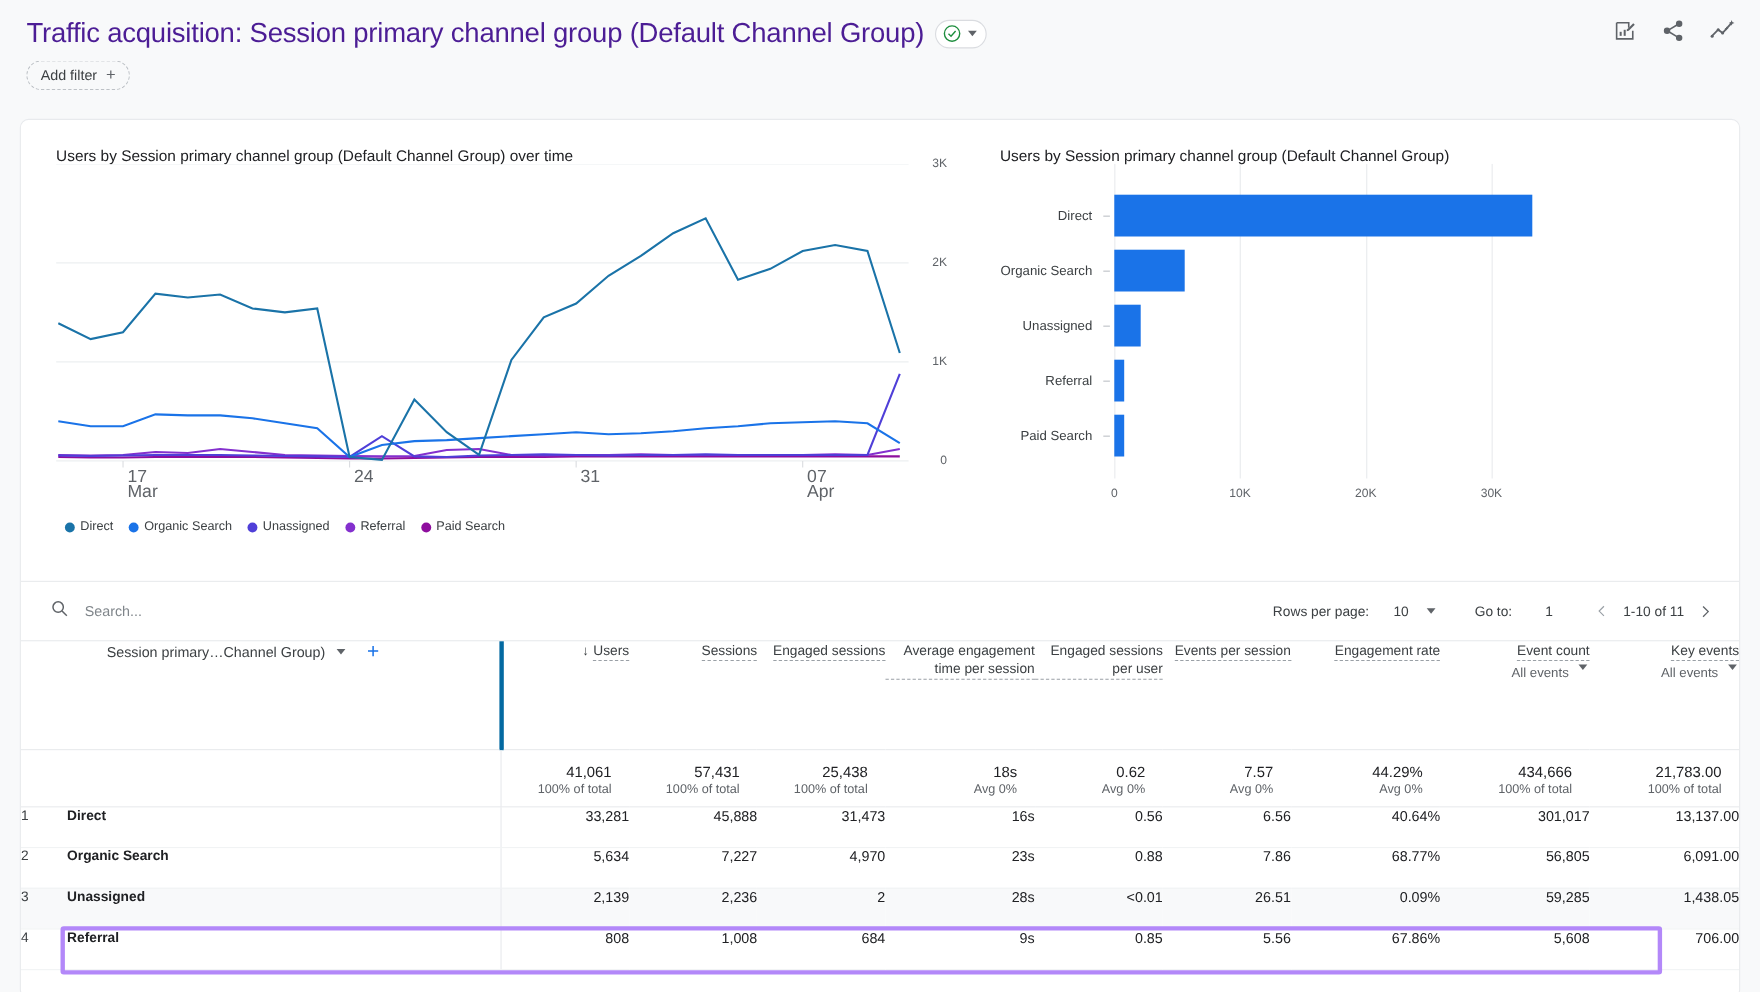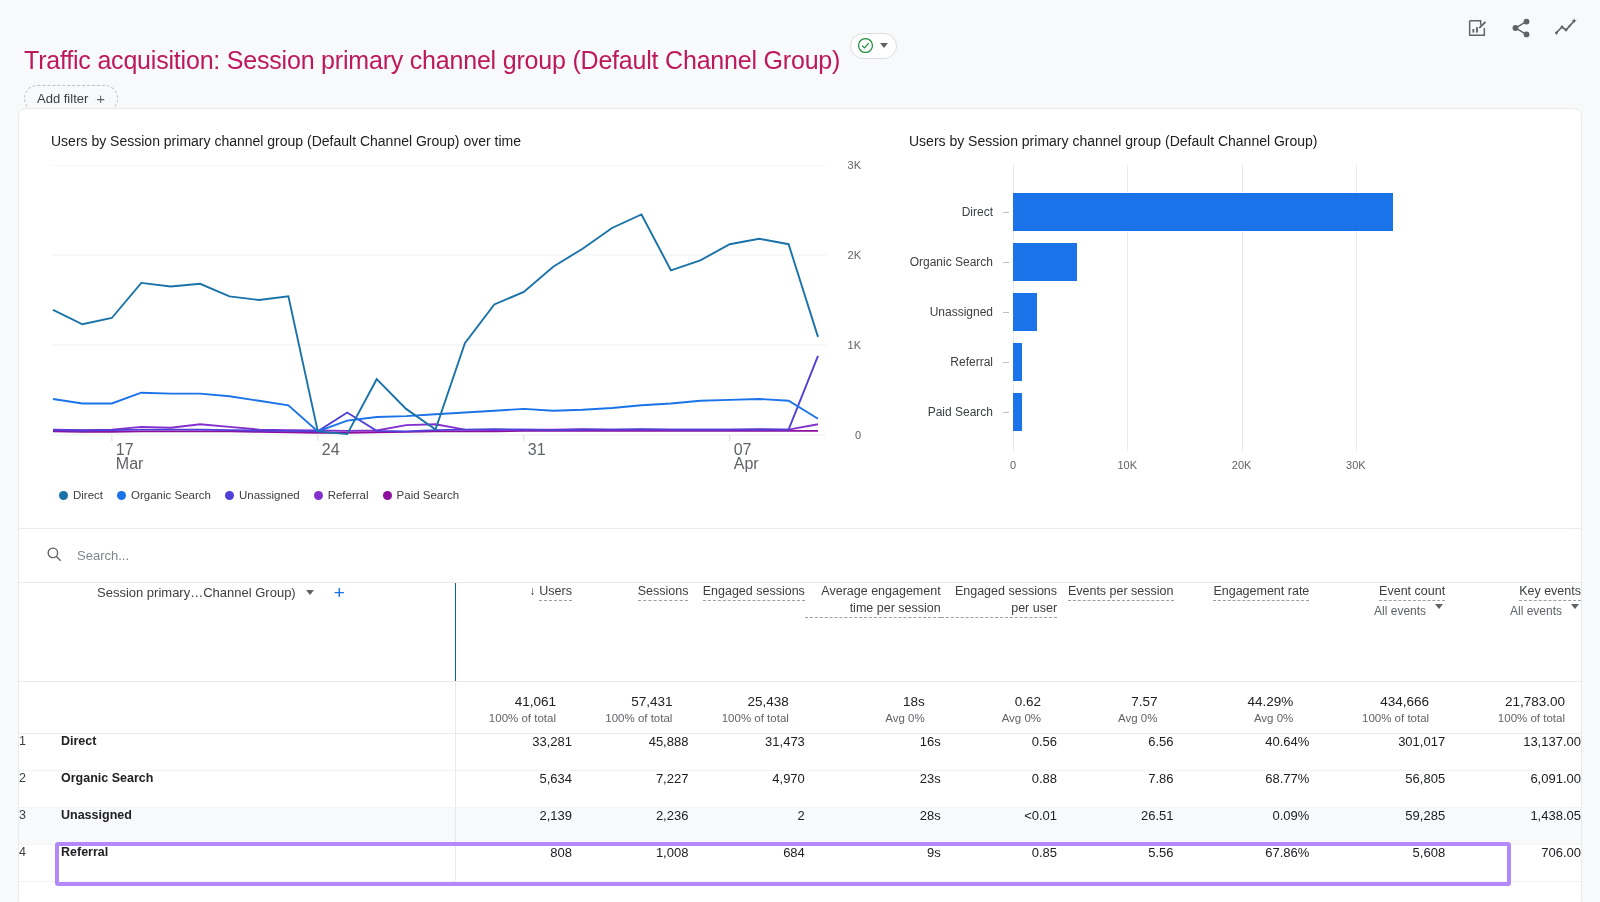--- a/index.html
+++ b/index.html
@@ -16,23 +16,22 @@
   .page-head {
     position: relative;
     padding: 16px 24px 0 24px;
     height: 92px;
   }
   .title-row { display: flex; align-items: center; gap: 10px; }
   .page-title {
     font-size: 25px;
     font-weight: 400;
     letter-spacing: -0.2px;
-    color: #be185d;
+    color: #4c1d95;
     white-space: nowrap;
-    margin-top: 30px;
   }
   .verified-chip {
     display: flex; align-items: center; gap: 4px;
     border: 1px solid #dadce0;
     border-radius: 14px;
     padding: 3px 6px 3px 6px;
     background: #fff;
     height: 26px;
   }
   .verified-circle {
@@ -81,21 +80,20 @@
   .charts {
     display: flex;
     height: 420px;
     border-bottom: 1px solid #e8eaed;
   }
   .chart-pane { position: relative; }
   .chart-pane.left  { width: 880px; padding: 24px 0 0 32px; }
   .chart-pane.right { flex: 1; padding: 24px 0 0 0; }
   .chart-title {
     font-size: 14px; color: #202124; font-weight: 400;
-    margin-bottom: 16px;
   }
   .chart-pane.right .chart-title { margin-left: 10px; }
 
   
   .line-wrap { position: relative; width: 810px; height: 290px; }
   .line-svg { display: block; }
   .ytick {
     position: absolute; right: 0;
     font-size: 11px; color: #5f6368;
     transform: translateY(-50%);
@@ -184,21 +182,21 @@
     height: 98px;
     padding-top: 12px;
     border-bottom: 1px solid #e8eaed;
     font-size: 12.5px;
     color: #3c4043;
     text-align: right;
   }
   thead th.dim-head {
     text-align: left;
     padding-left: 78px;
-    border-right: 1px solid #0369a1;
+    border-right: 4px solid #0369a1;
     vertical-align: top;
   }
   .dim-head-inner { display: flex; align-items: center; gap: 10px; }
   .dim-name { font-size: 13px; color: #3c4043; }
   .dim-caret {
     width: 0; height: 0;
     border-left: 4px solid transparent;
     border-right: 4px solid transparent;
     border-top: 5px solid #5f6368;
     cursor: pointer;
@@ -412,20 +410,40 @@
   <div class="table-toolbar">
     <div class="search-box">
       <span>
         <svg width="18" height="18" viewBox="0 0 24 24" fill="none" stroke="#5f6368" stroke-width="1.8">
           <circle cx="10.5" cy="10.5" r="6.3"></circle>
             <path d="M15.2 15.2 L21 21"></path>
         </svg>
       </span>
       <input class="search-input" type="text" placeholder="Search..." style="">
     </div>
+    <div class="pager">
+      <span class="pager-label">Rows per page:</span>
+      <span class="rpp-select">
+        <span>10</span>
+        <span class="caret-sm"></span>
+      </span>
+      <span class="goto-label">Go to:</span>
+      <span class="goto-val">1</span>
+      <span class="chev" style="margin-left:32px">
+        <svg width="13" height="13" viewBox="0 0 24 24" fill="none" stroke="#9aa0a6" stroke-width="2">
+          <path d="M15 4 L7 12 L15 20"></path>
+        </svg>
+      </span>
+      <span class="page-range">1-10 of 11</span>
+      <span class="chev">
+        <svg width="14" height="14" viewBox="0 0 24 24" fill="none" stroke="#5f6368" stroke-width="2">
+          <path d="M9 4 L17 12 L9 20"></path>
+        </svg>
+      </span>
+    </div>
   </div>
 
   <table class="data">
     <colgroup>
       <col class="col-dim">
         <col class="col-m">
         <col class="col-m">
         <col class="col-m">
       <col class="col-mw">
         <col class="col-m">

